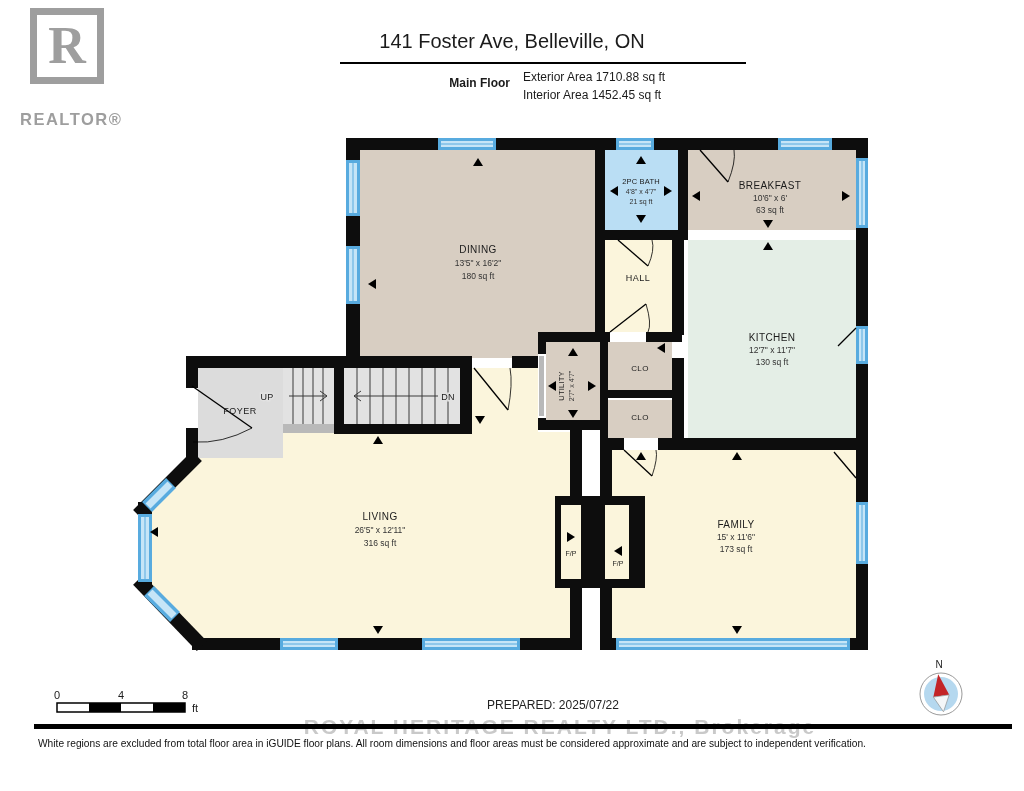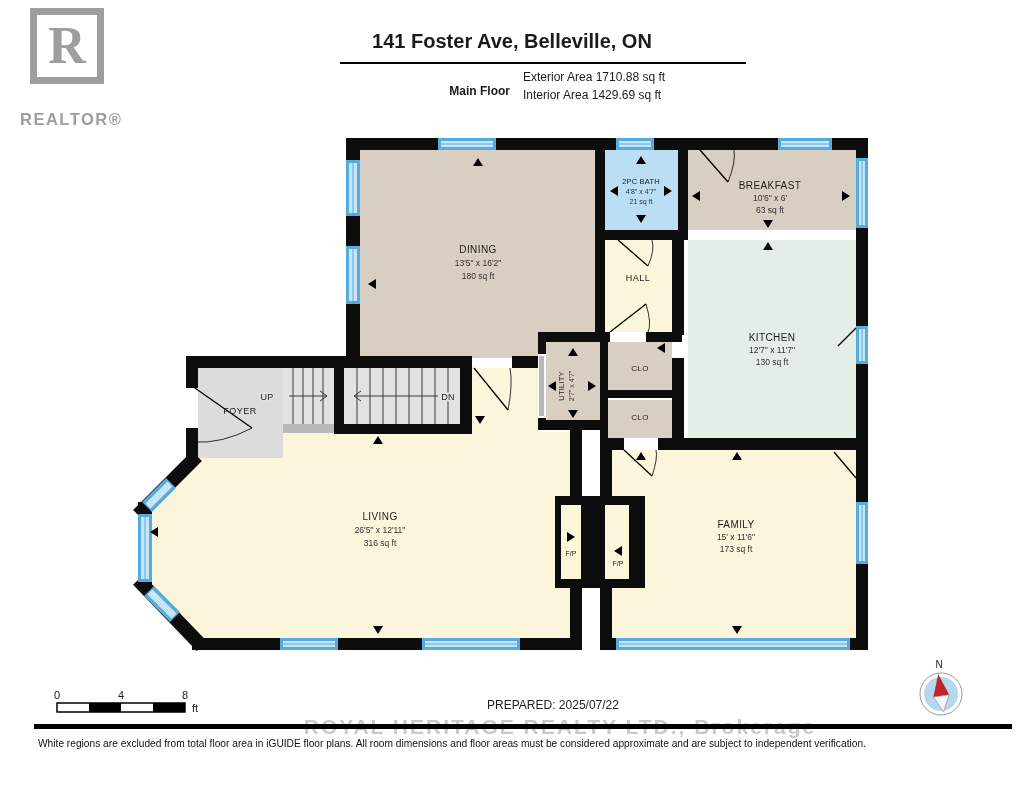--- a/index.html
+++ b/index.html
@@ -6,23 +6,23 @@
   .page{position:relative;width:1024px;height:791px;background:#fff;overflow:hidden;
         font-family:"Liberation Sans",sans-serif;color:#1b1b1b;}
   
   .logo-box{position:absolute;left:30px;top:8px;width:60px;height:62px;
     border:7px solid var(--logo_gray,#9e9e9e);display:flex;align-items:center;justify-content:center;}
   .logo-box span{font-family:"Liberation Serif",serif;font-weight:bold;font-size:52px;
     color:var(--logo_gray,#9e9e9e);line-height:1;}
   .logo-word{position:absolute;left:6px;top:110px;width:124px;text-align:left;
     font-size:16.5px;font-weight:bold;letter-spacing:1.5px;color:var(--logo_gray,#9e9e9e);margin-left:14px;}
   .title{position:absolute;left:0;top:30px;width:1024px;text-align:center;
-    font-size:20px;font-weight:bold;}
+    font-size:20px;font-weight:normal;}
   .title-rule{position:absolute;left:340px;top:62px;width:406px;height:2px;background:#000;}
-  .floor-label{position:absolute;left:360px;top:84px;width:150px;text-align:right;
+  .floor-label{position:absolute;left:360px;top:76px;width:150px;text-align:right;
     font-size:12px;font-weight:bold;}
   .areas{position:absolute;left:523px;top:68px;font-size:12px;line-height:18px;}
   
   svg{position:absolute;left:0;top:0;}
   svg text{font-family:"Liberation Sans",sans-serif;fill:#1b1b1b;}
   .t-c{text-anchor:middle;}
   .t-name{font-size:10px;letter-spacing:.4px;}
   .t-dim{font-size:8.5px;fill:#333;}
   .t-sm{font-size:7.5px;letter-spacing:.2px;}
   .t-sm2{font-size:7px;fill:#333;}
@@ -58,21 +58,21 @@
 
   <div class="logo-box">
     <span>R</span>
   </div>
   <div class="logo-word">REALTOR®</div>
   <div class="title">141 Foster Ave, Belleville, ON</div>
   <div class="title-rule"></div>
   <div class="floor-label">Main Floor</div>
   <div class="areas">
     <div>Exterior Area 1710.88 sq ft</div>
-    <div>Interior Area 1429.69 sq ft</div>
+    <div>Interior Area 1452.45 sq ft</div>
   </div>
 
   <svg width="1024" height="791" viewBox="0 0 1024 791">
 
     <g>
       <rect x="360" y="150" width="235" height="208" class="f-tan"></rect>
       <rect x="605" y="150" width="73" height="80" class="f-bath"></rect>
       <rect x="688" y="150" width="168" height="80" class="f-tan"></rect>
       <rect x="688" y="240" width="168" height="198" class="f-mint"></rect>
       <rect x="605" y="240" width="67" height="92" class="f-cream"></rect>

